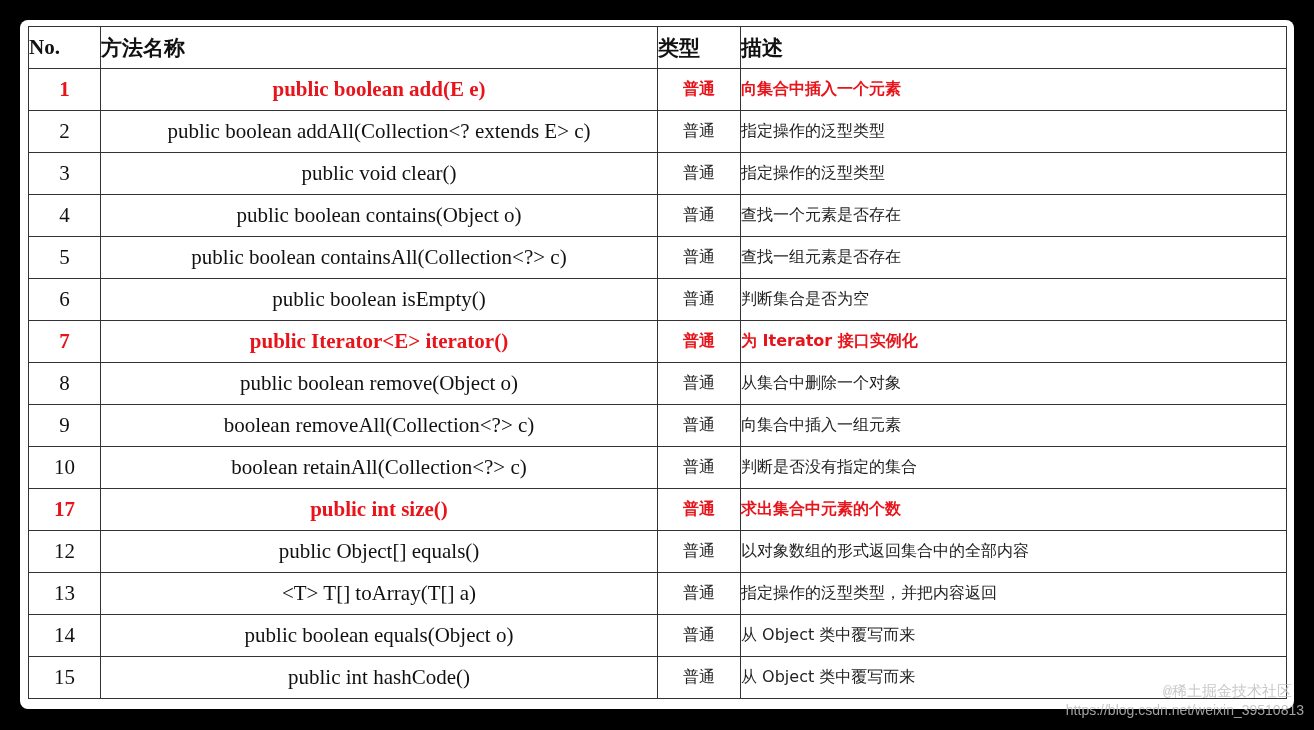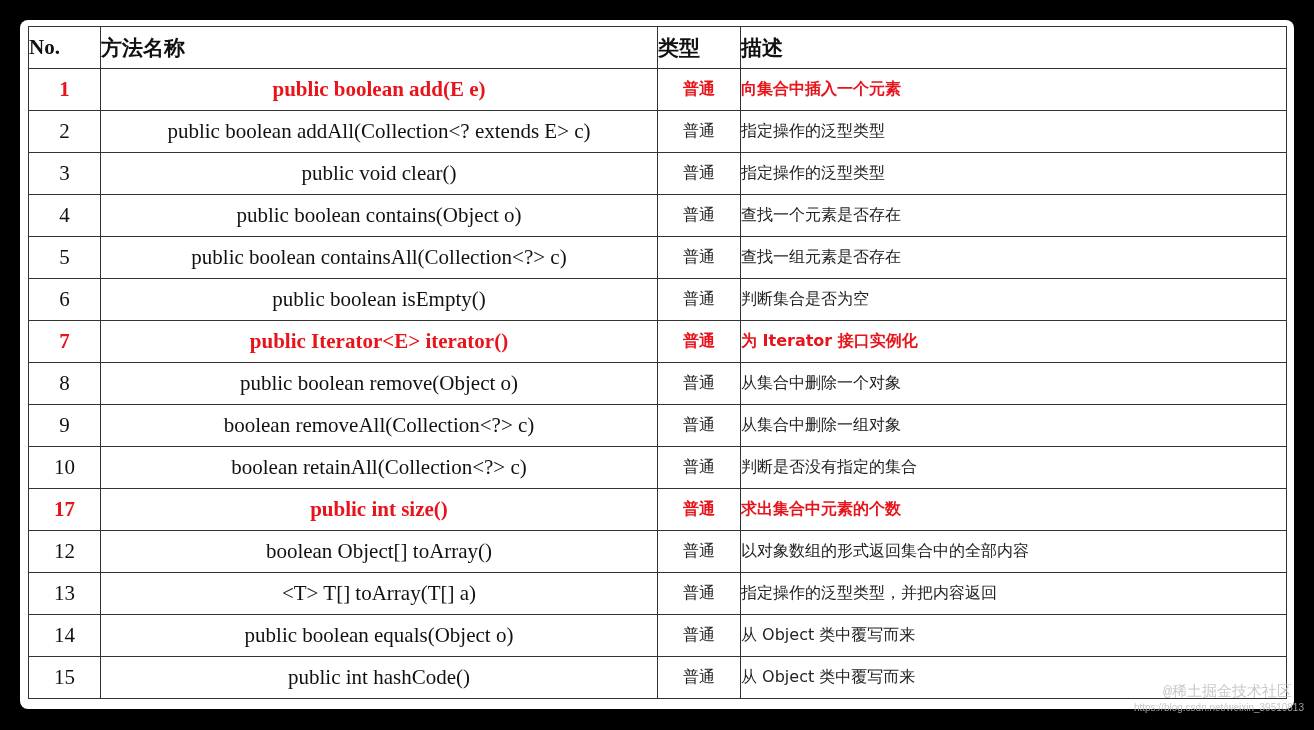--- a/index.html
+++ b/index.html
@@ -72,21 +72,21 @@
     }
     .wm-brand {
       right: 22px;
       top: 682px;
       font-size: 15px;
       font-family: Liberation Mono, monospace;
     }
     .wm-url {
       right: 10px;
       top: 702px;
-      font-size: 10px;
+      font-size: 14px;
     }
   </style>
 </head>
 <body>
 
 <div class="card"></div>
 
 <table class="methods">
   <colgroup>
     <col class="c-no">
@@ -148,37 +148,37 @@
     <tr>
       <td class="cell-no">8</td>
       <td class="cell-name">public boolean remove(Object o)</td>
       <td class="cell-type">普通</td>
       <td class="cell-desc">从集合中删除一个对象</td>
     </tr>
     <tr>
       <td class="cell-no">9</td>
       <td class="cell-name">boolean removeAll(Collection&lt;?&gt; c)</td>
       <td class="cell-type">普通</td>
-      <td class="cell-desc">从集合中删除一组对象</td>
+      <td class="cell-desc">向集合中插入一组元素</td>
     </tr>
     <tr>
       <td class="cell-no">10</td>
       <td class="cell-name">boolean retainAll(Collection&lt;?&gt; c)</td>
       <td class="cell-type">普通</td>
       <td class="cell-desc">判断是否没有指定的集合</td>
     </tr>
     <tr class="hl">
       <td class="cell-no">17</td>
       <td class="cell-name">public int size()</td>
       <td class="cell-type">普通</td>
       <td class="cell-desc">求出集合中元素的个数</td>
     </tr>
     <tr>
       <td class="cell-no">12</td>
-      <td class="cell-name">boolean Object[] toArray()</td>
+      <td class="cell-name">public Object[] equals()</td>
       <td class="cell-type">普通</td>
       <td class="cell-desc">以对象数组的形式返回集合中的全部内容</td>
     </tr>
     <tr>
       <td class="cell-no">13</td>
       <td class="cell-name">&lt;T&gt; T[] toArray(T[] a)</td>
       <td class="cell-type">普通</td>
       <td class="cell-desc">指定操作的泛型类型，并把内容返回</td>
     </tr>
     <tr>

